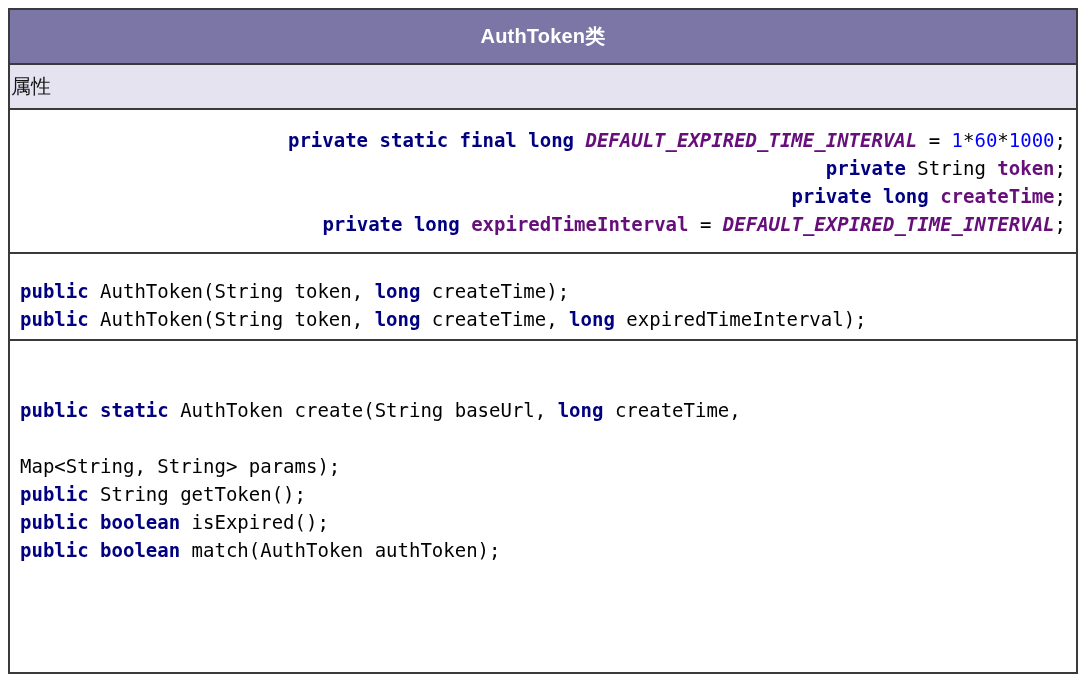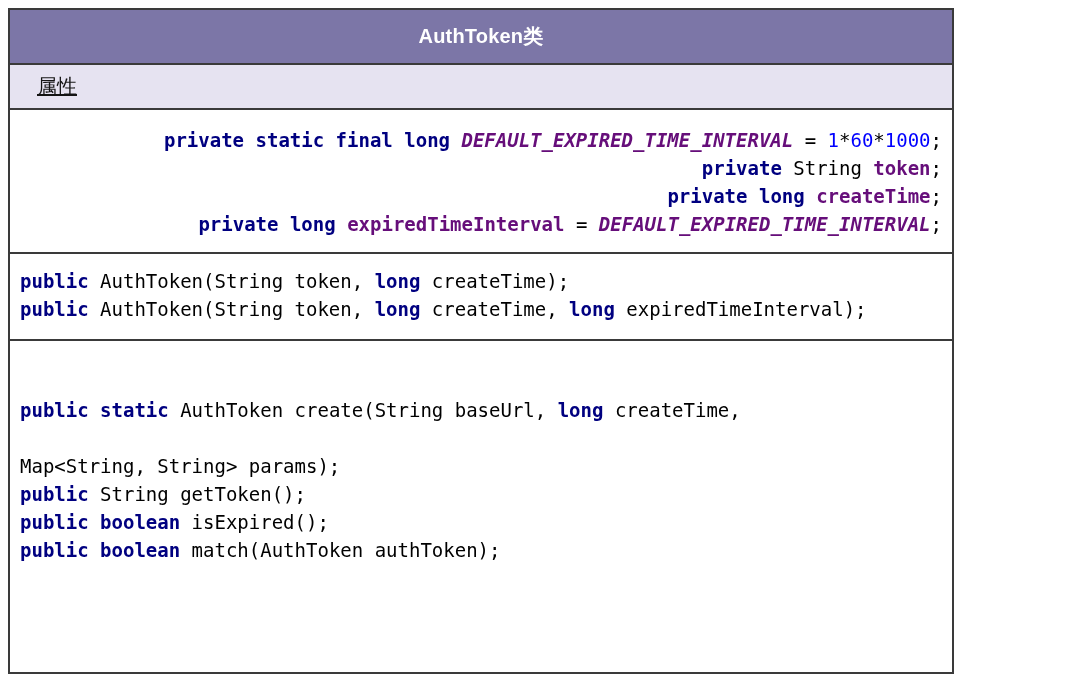--- a/index.html
+++ b/index.html
@@ -7,21 +7,21 @@
     padding: 0;
     background: #ffffff;
     width: 1088px;
     height: 684px;
     font-family: "Liberation Sans", sans-serif;
   }
   .uml-table {
     position: absolute;
     left: 8px;
     top: 8px;
-    width: 946px;
+    width: 1070px;
     height: 666px;
     border: 2px solid var(--border, #3a3a3a);
     display: flex;
     flex-direction: column;
     box-sizing: border-box;
     background: #ffffff;
   }
   .row {
     box-sizing: border-box;
     border-bottom: 2px solid var(--border, #3a3a3a);
@@ -38,39 +38,38 @@
   .row.header span {
     color: #ffffff;
     font-weight: bold;
     font-size: 20px;
     letter-spacing: 0.2px;
   }
   .row.label {
     background: var(--label_bg, #e6e3f1);
     display: flex;
     align-items: center;
-    padding-left: 27px;
+    padding-left: 1px;
     font-size: 20px;
     color: #141414;
-    text-decoration: underline;
   }
   .row.label-1 { height: 45px; }
   .row.label-2 { height: 56px; }
   .row.label-3 { height: 45px; }
   .row.code {
     background: #ffffff;
     font-family: "DejaVu Sans Mono", monospace;
     font-size: 19px;
     line-height: 28px;
     padding: 16px 10px 0 10px;
     white-space: pre;
     overflow: hidden;
   }
   .row.code-1 { height: 144px; text-align: right; }
-  .row.code-2 { height: 87px; padding-top: 13px; }
+  .row.code-2 { height: 87px; padding-top: 23px; }
   .row.code-3 { padding-top: 55px; }
   .code-line { height: 28px; }
   .tok-kw  { color: var(--keyword, #000080); font-weight: bold; }
   .tok-fld { color: var(--field, #660e7a); font-weight: bold; }
   .tok-cst { color: var(--constant, #660e7a); font-weight: bold; font-style: italic; }
   .tok-num { color: var(--number, #0000ff); }
   .tok-p   { color: var(--plain, #000000); }
 </style>
 </head>
 <body>

